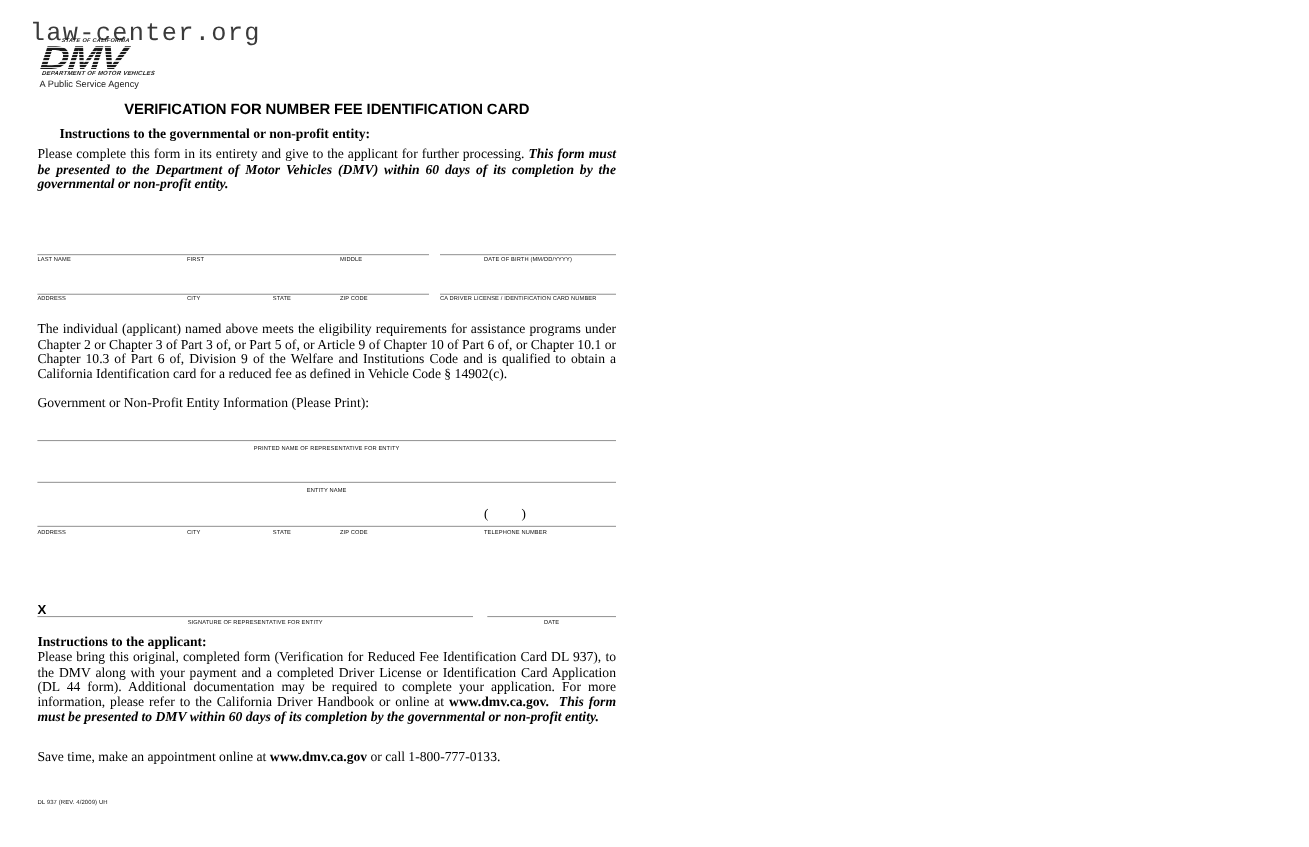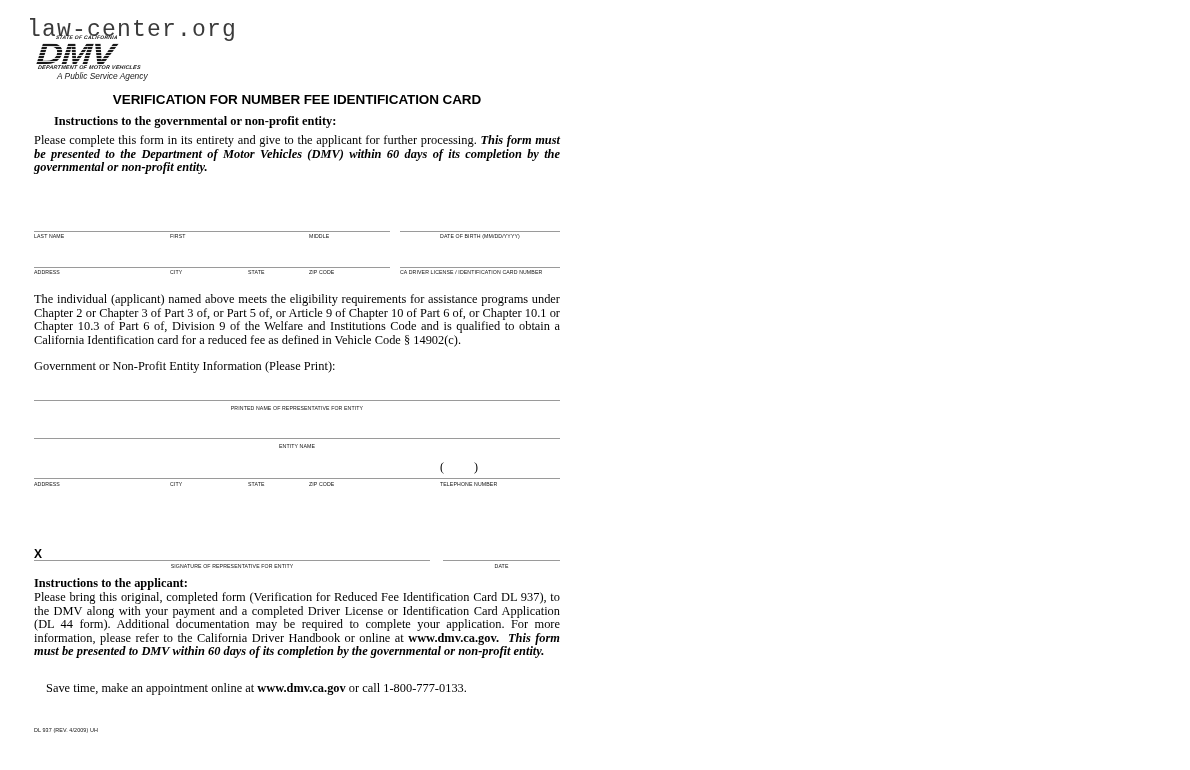--- a/index.html
+++ b/index.html
@@ -95,25 +95,24 @@
     font-size: 5.4px;
     font-weight: bold;
     font-style: italic;
     letter-spacing: .25px;
     color: #1a1a1a;
     white-space: nowrap;
     transform: skewX(-8deg);
   }
   .logo-agency {
     position: absolute;
-    left: 23px;
+    left: 2px;
     top: 37px;
     font-family: "Liberation Sans", sans-serif;
     font-size: 8.4px;
-    font-style: italic;
     color: #1a1a1a;
     white-space: nowrap;
   }
 
   
   .doc-title {
     position: absolute;
     left: 34px;
     top: 92px;
     width: 526px;
@@ -244,19 +243,19 @@
   <div class="cap ctr" style="left:34px; top:563px; width:396px;">SIGNATURE OF REPRESENTATIVE FOR ENTITY</div>
   <div class="cap ctr" style="left:443px; top:563px; width:117px;">DATE</div>
 
   <div class="blk nojust" style="top:577px;">
     <span class="b">Instructions to the applicant:</span>
   </div>
   <div class="blk" style="top:591px;">
     <span>Please bring this original, completed form (Verification for Reduced Fee Identification Card DL 937), to the DMV along with your payment and a completed Driver License or Identification Card Application (DL 44 form). Additional  documentation may be required to complete your application. For more information, please refer to the California Driver Handbook or online at </span><span class="b">www.dmv.ca.gov.</span><span>&nbsp; </span><span class="bi">This form must be presented to DMV within 60 days of its completion by the governmental or non-profit entity.</span>
   </div>
 
-  <div class="blk nojust" style="top:682px;margin-left:12px;">
+  <div class="blk nojust" style="top:682px;">
     <span>Save time, make an appointment online at </span><span class="b">www.dmv.ca.gov</span><span> or call 1-800-777-0133.</span>
   </div>
 
   <div class="footer-code">DL 937 (REV. 4/2009) UH</div>
 
 </div>
 
 </body></html>

